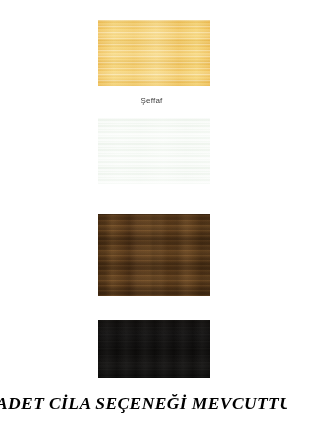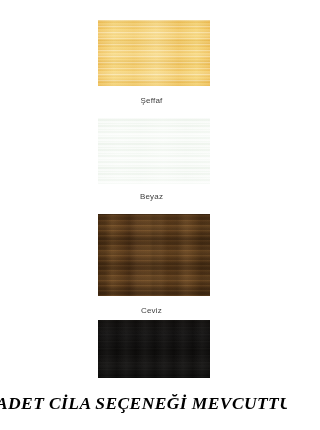--- a/index.html
+++ b/index.html
@@ -197,26 +197,24 @@
 
   <div class="swatch-list">
 
     <div class="swatch-entry" style="top:20px; height:90px;">
       <div class="swatch-chip chip-seffaf"></div>
       <div class="swatch-caption" style="top:76px;">Şeffaf</div>
     </div>
 
     <div class="swatch-entry" style="top:118px; height:88px;">
       <div class="swatch-chip chip-beyaz"></div>
-      <div class="swatch-caption" style="top:74px;">Beyaz</div>
     </div>
 
     <div class="swatch-entry" style="top:214px; height:102px;">
       <div class="swatch-chip chip-ceviz"></div>
-      <div class="swatch-caption" style="top:92px;">Ceviz</div>
     </div>
 
     <div class="swatch-entry" style="top:320px; height:60px;">
       <div class="swatch-chip chip-siyah"></div>
       <div class="swatch-caption" style="top:60px;"></div>
     </div>
 
   </div>
 
   <div class="footer-banner">

